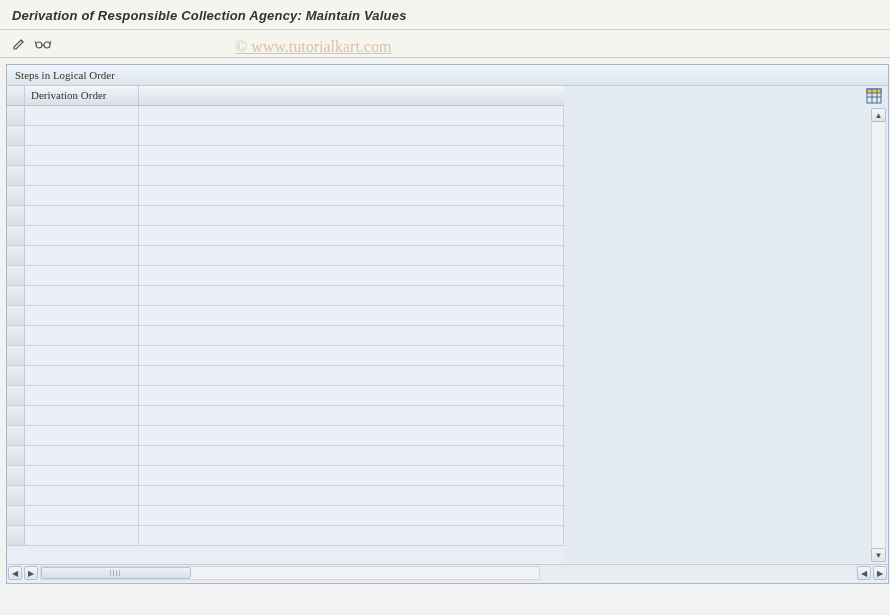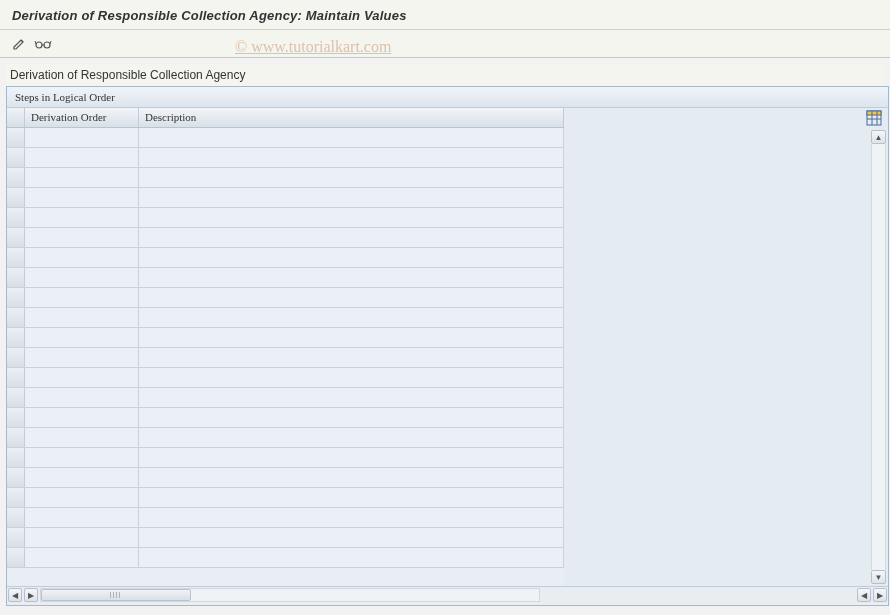--- a/index.html
+++ b/index.html
@@ -248,33 +248,31 @@
       <circle cx="13" cy="8" r="3" fill="none" stroke="#555" stroke-width="1.2"></circle>
       <path d="M8 8 L10 8" stroke="#555" stroke-width="1.2"></path>
       <path d="M2 7 L1 4 M16 7 L17 4" stroke="#555" stroke-width="1"></path>
     </svg>
   </div>
 </div>
 
 <div class="watermark">© www.tutorialkart.com</div>
 
 <div class="content-wrap">
-  <div class="section-label">Derivation of Responsible Collection Agency</div>
 
   <div class="panel">
     <div class="panel-header">Steps in Logical Order</div>
 
     <div class="grid-wrap">
       <div class="grid-area">
 
         <div class="grid-main">
           <div class="col-headers">
             <div class="row-selector-head"></div>
             <div class="col-header col-deriv">Derivation Order</div>
-            <div class="col-header col-desc">Description</div>
           </div>
           <div class="grid-rows" id="grid-rows">
               <div class="grid-row">
                 <div class="row-selector"></div>
                 <div class="cell cell-deriv"></div>
                 <div class="cell cell-desc"></div>
               </div>
               <div class="grid-row">
                 <div class="row-selector"></div>
                 <div class="cell cell-deriv"></div>

